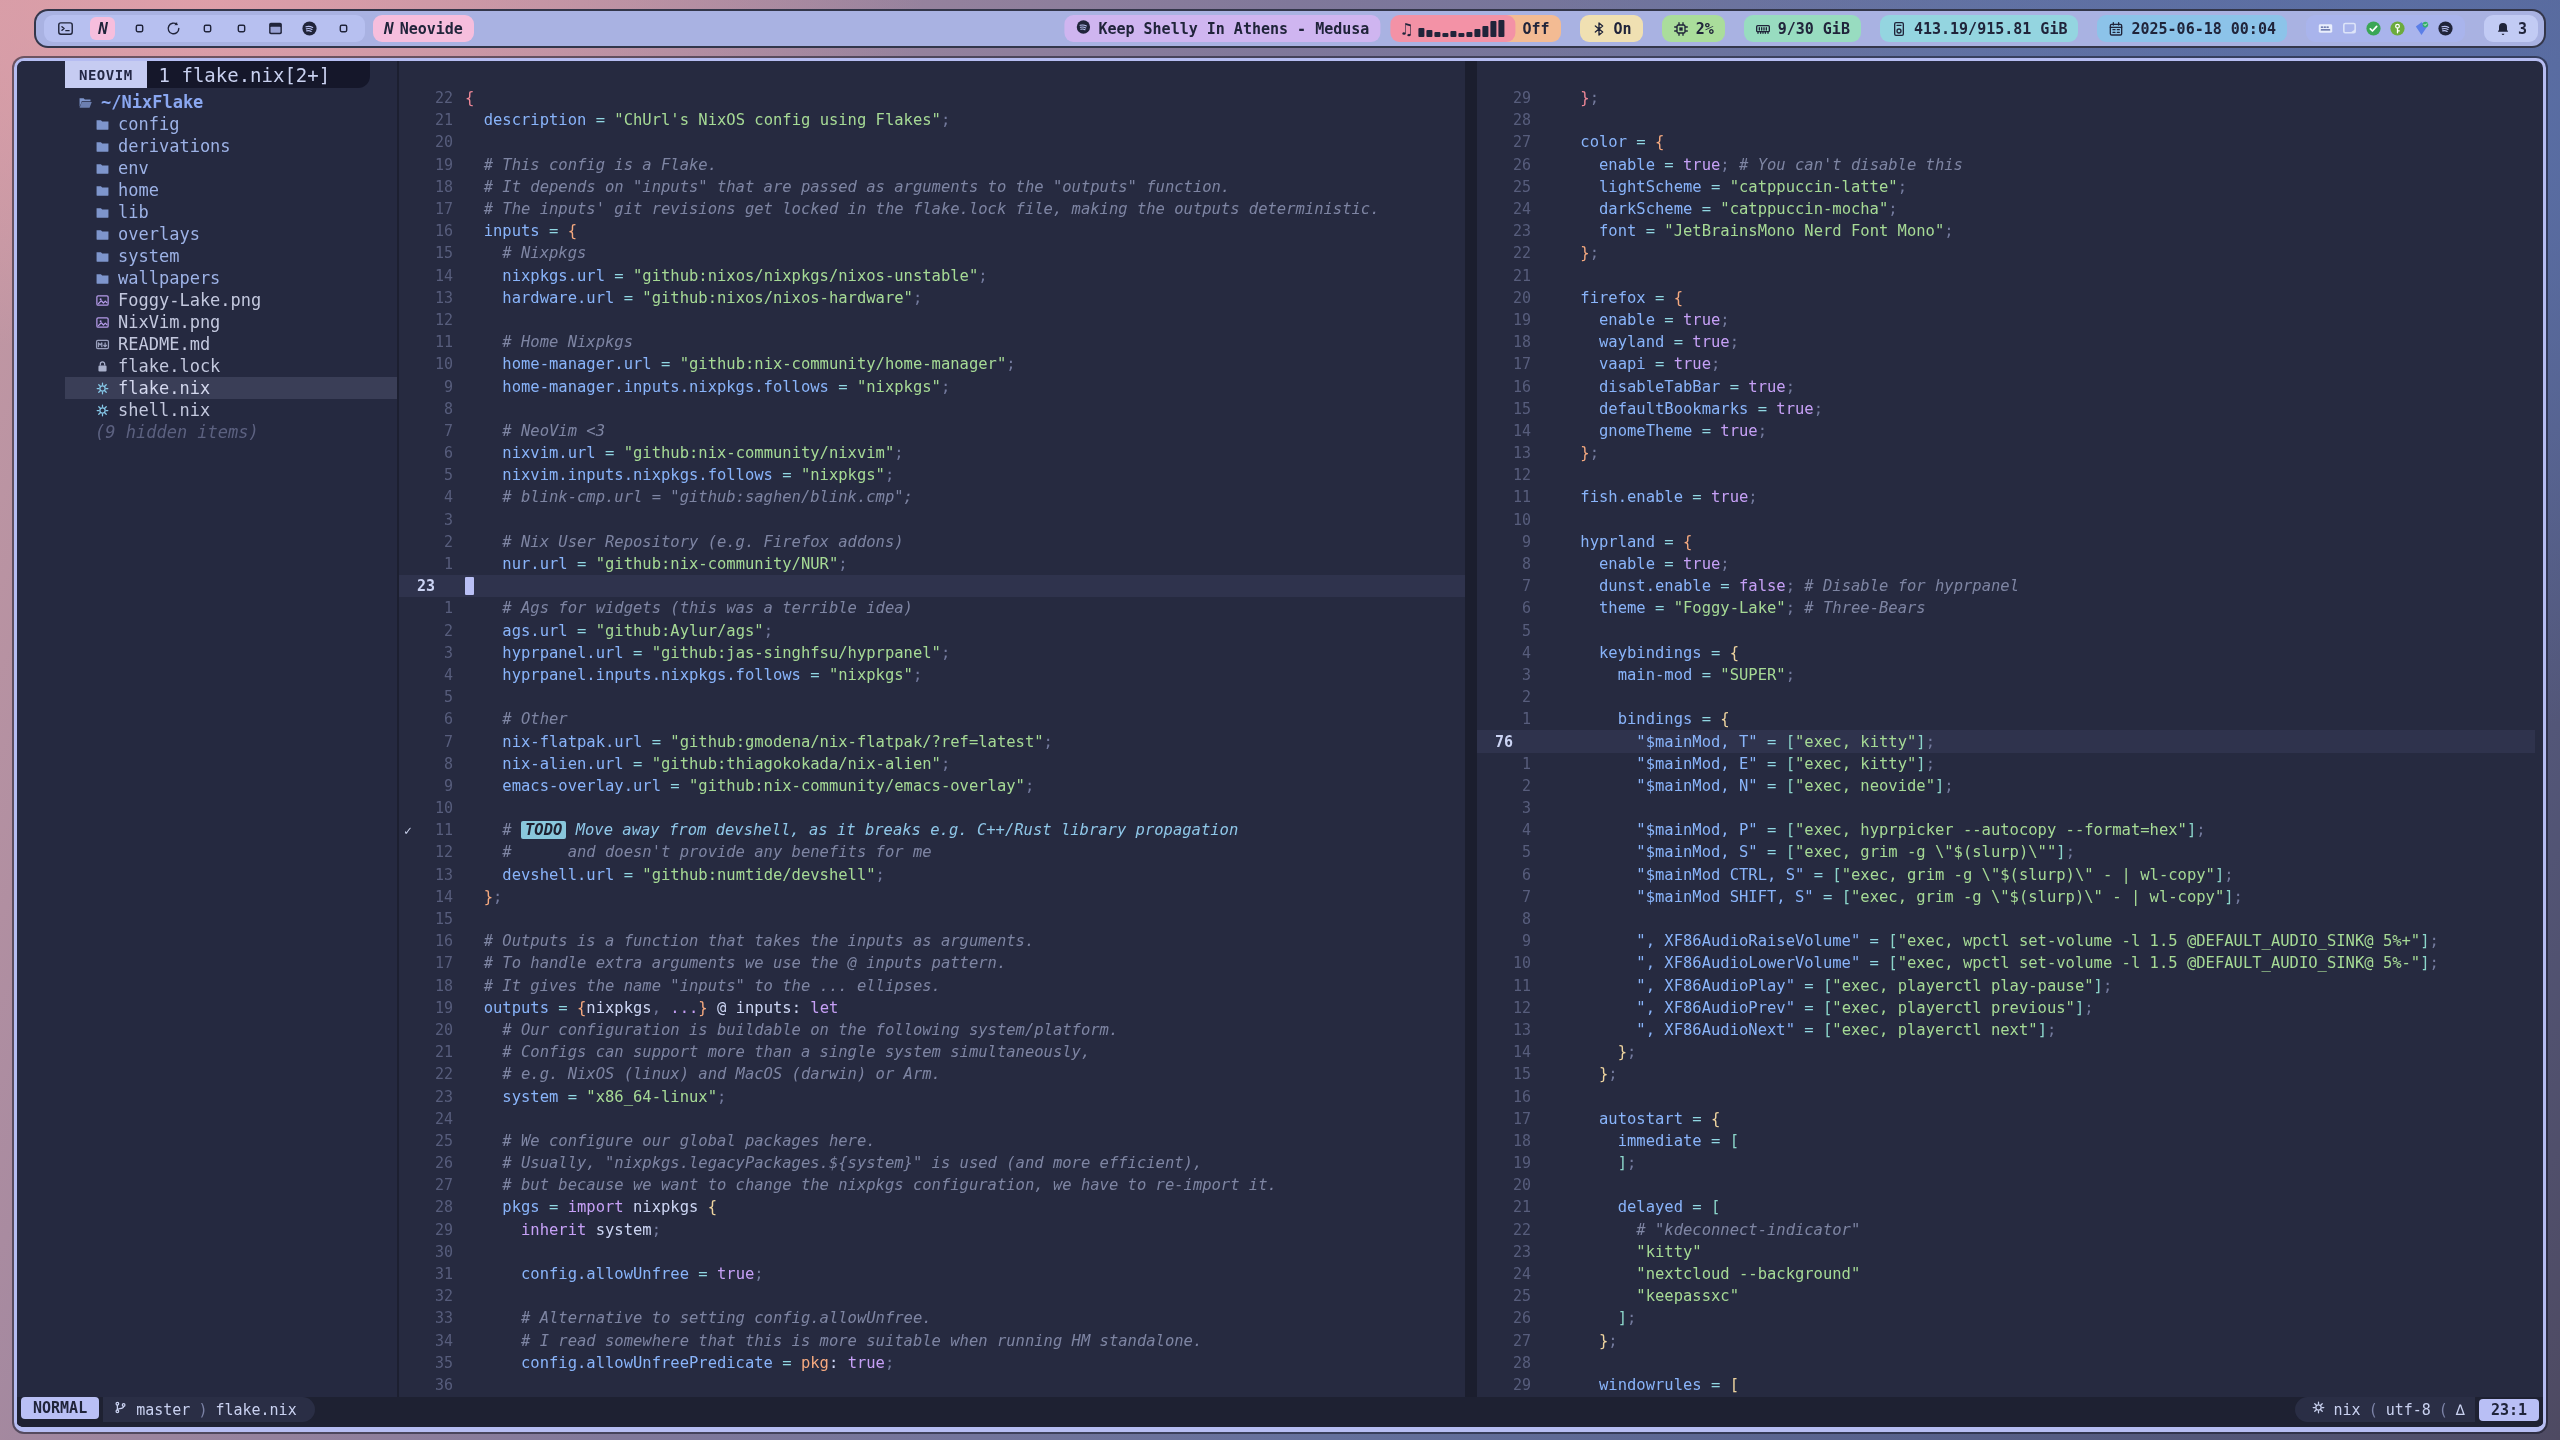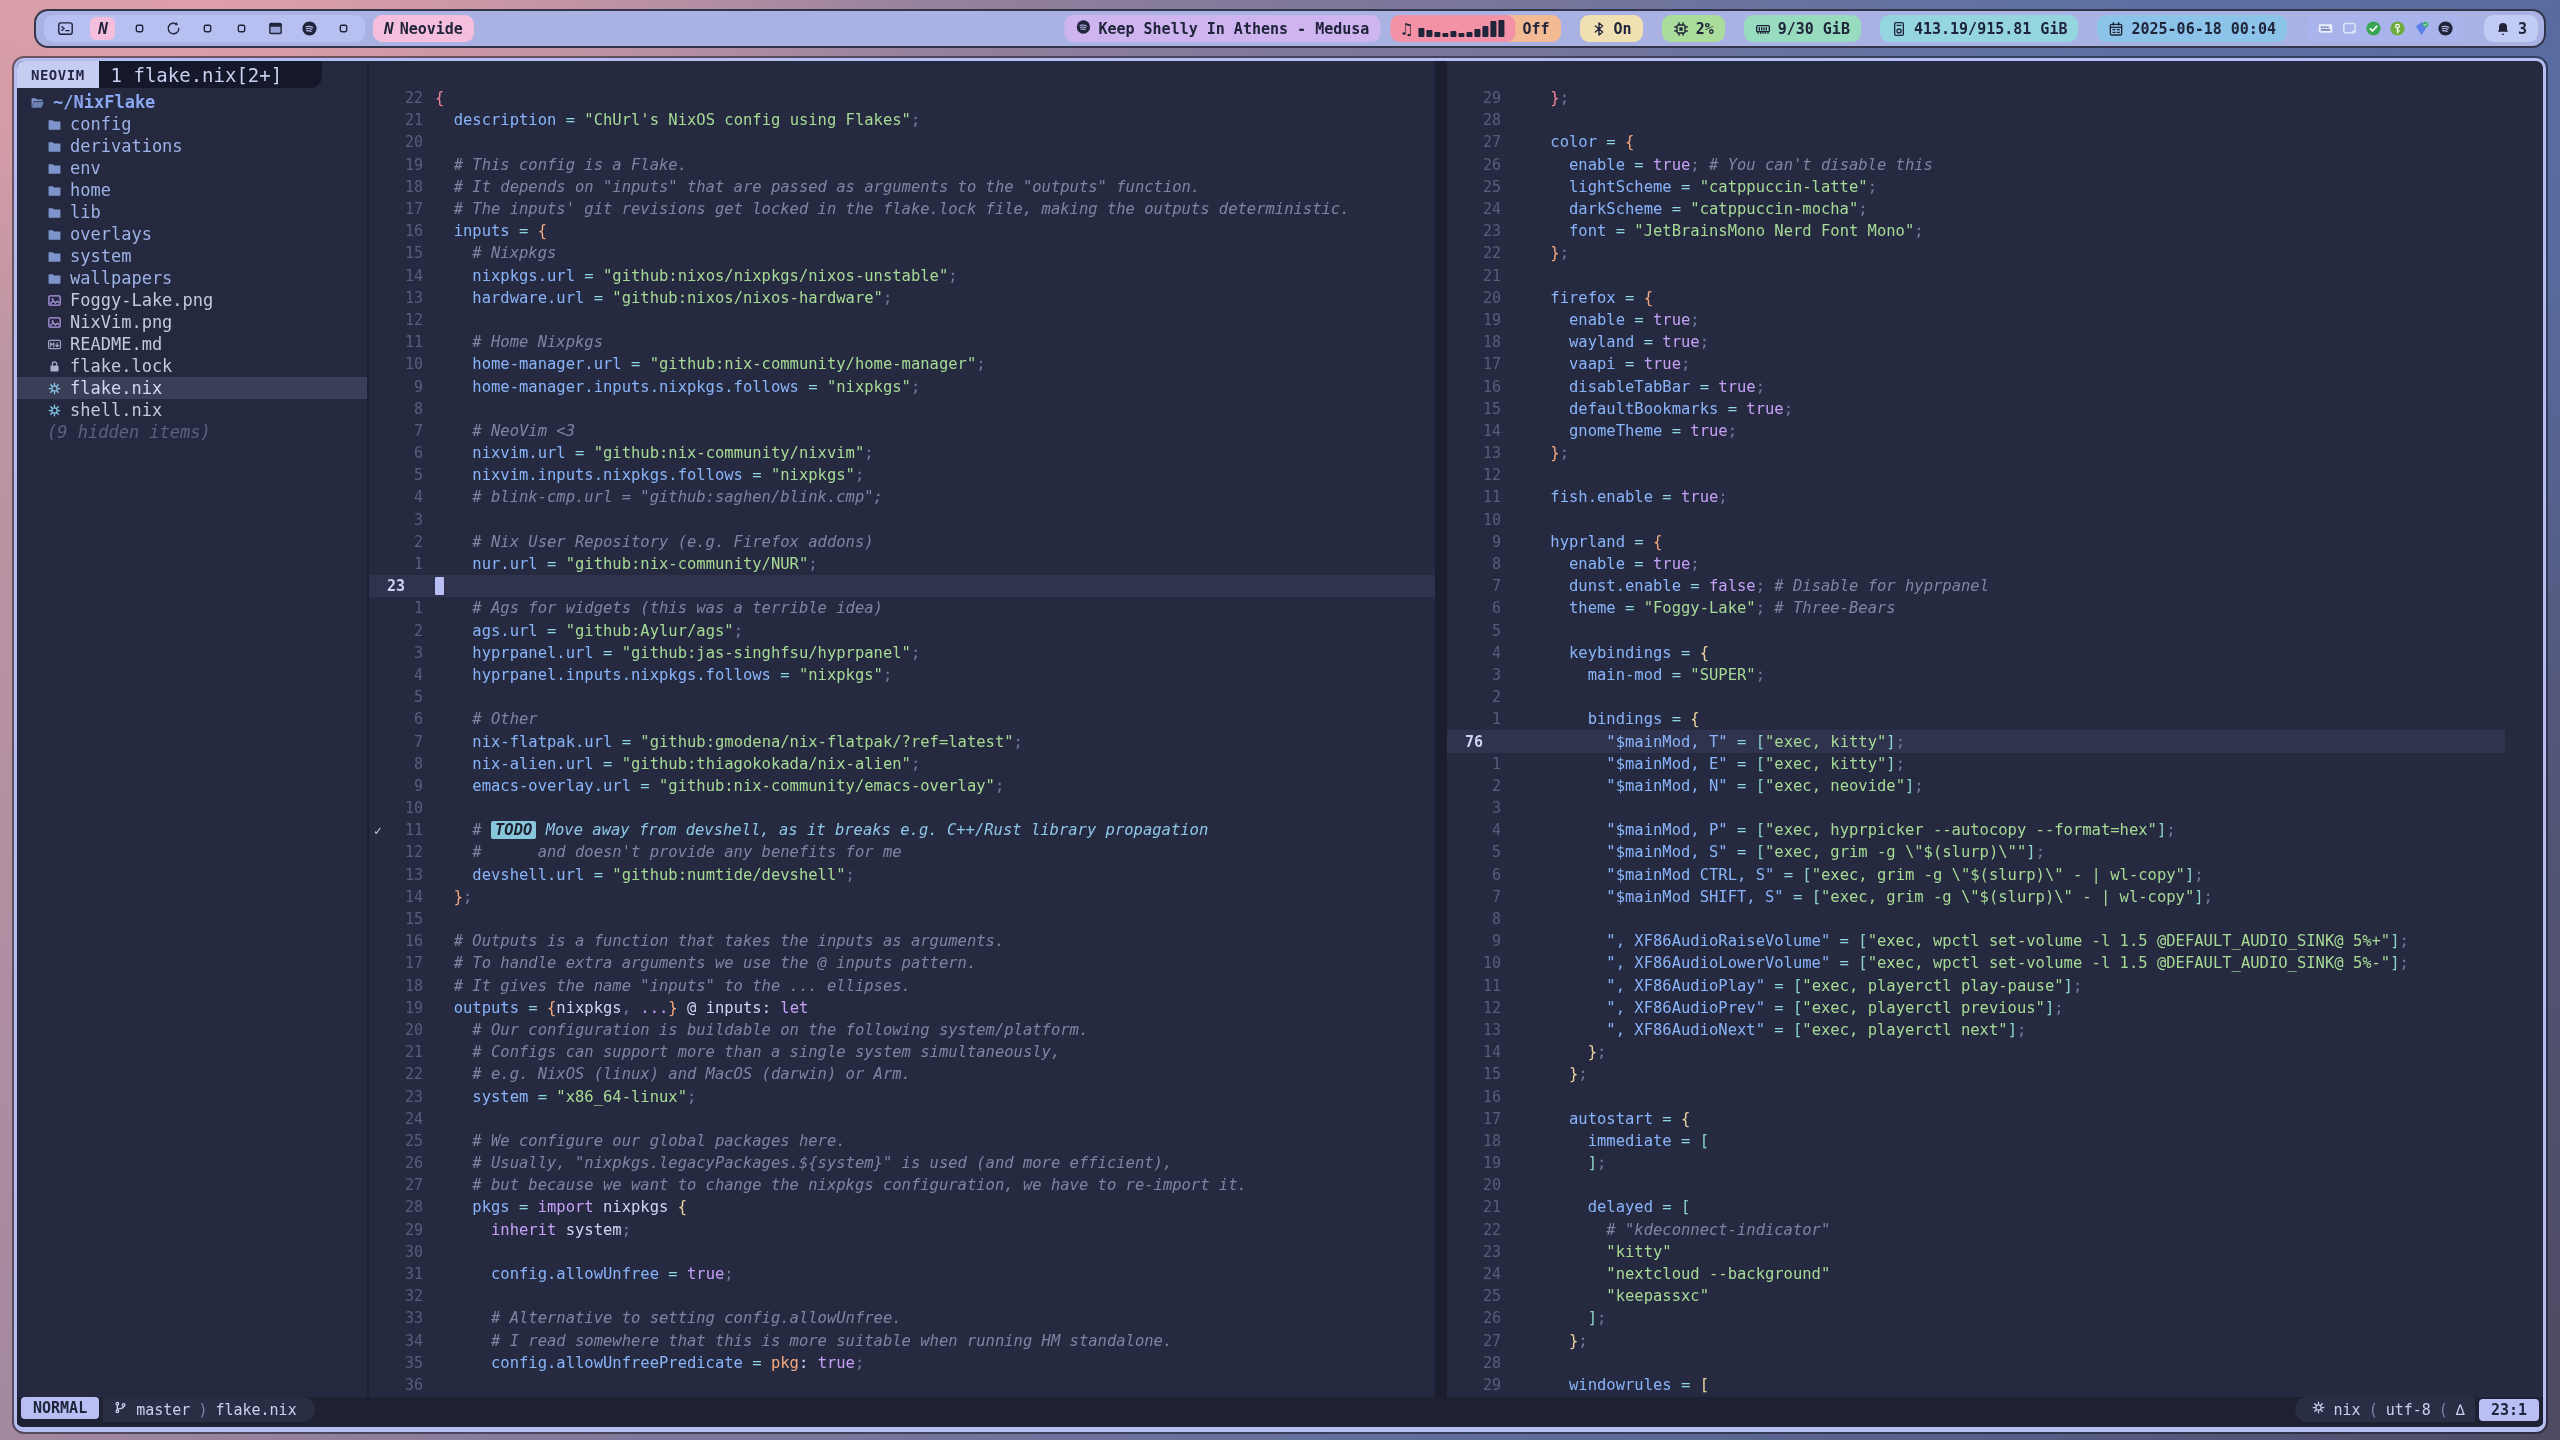--- a/index.html
+++ b/index.html
@@ -28,21 +28,21 @@
   .viz-bars i { display:block; width:6px; background:#20243a; border-radius:1px; }
   .right-group { margin-left:auto; display:flex; gap:19px; align-items:center; }
   .tray-pill svg { width:17px; height:17px; }
 
   
   .window { position:absolute; left:14px; top:58px; width:2532px; height:1374px;
     background:#262a40; border:3px solid #b6bdf2; border-bottom-width:5px; border-radius:10px;
     box-shadow:0 0 0 2px rgba(22,24,40,.55); overflow:hidden; display:flex; }
 
   
-  .explorer { width:352px; flex:none; border-right:2px solid #1c1f30; position:relative; background:#252940; }
+  .explorer { width:382px; flex:none; border-right:2px solid #1c1f30; position:relative; background:#252940;padding-left:48px; }
   .xtabs { display:flex; height:27px; margin:0; }
   .xtab1 { background:#c6ccf2; color:#232744; font-weight:bold; font-size:14px; letter-spacing:.5px; padding:0 14px; display:flex; align-items:center; }
   .xtab2 { background:#15172a; color:#c9d1f0; font-size:19px; padding:0 40px 0 12px; display:flex; align-items:center; border-radius:0 0 12px 0; }
   .tree { padding-top:3px; font-size:17px; }
   .trow { height:22px; display:flex; align-items:center; gap:8px; padding-left:30px; color:#c3c8de; }
   .trow svg { width:15px; height:15px; flex:none; }
   .trow.root { padding-left:13px; color:#8aa7f0; font-weight:bold; }
   .trow.root svg { color:#7e95cc; }
   .trow.t-folder { color:#9db2e6; } .trow.t-folder svg { color:#7e95cc; }
   .trow.t-image svg { color:#b49ae8; }

